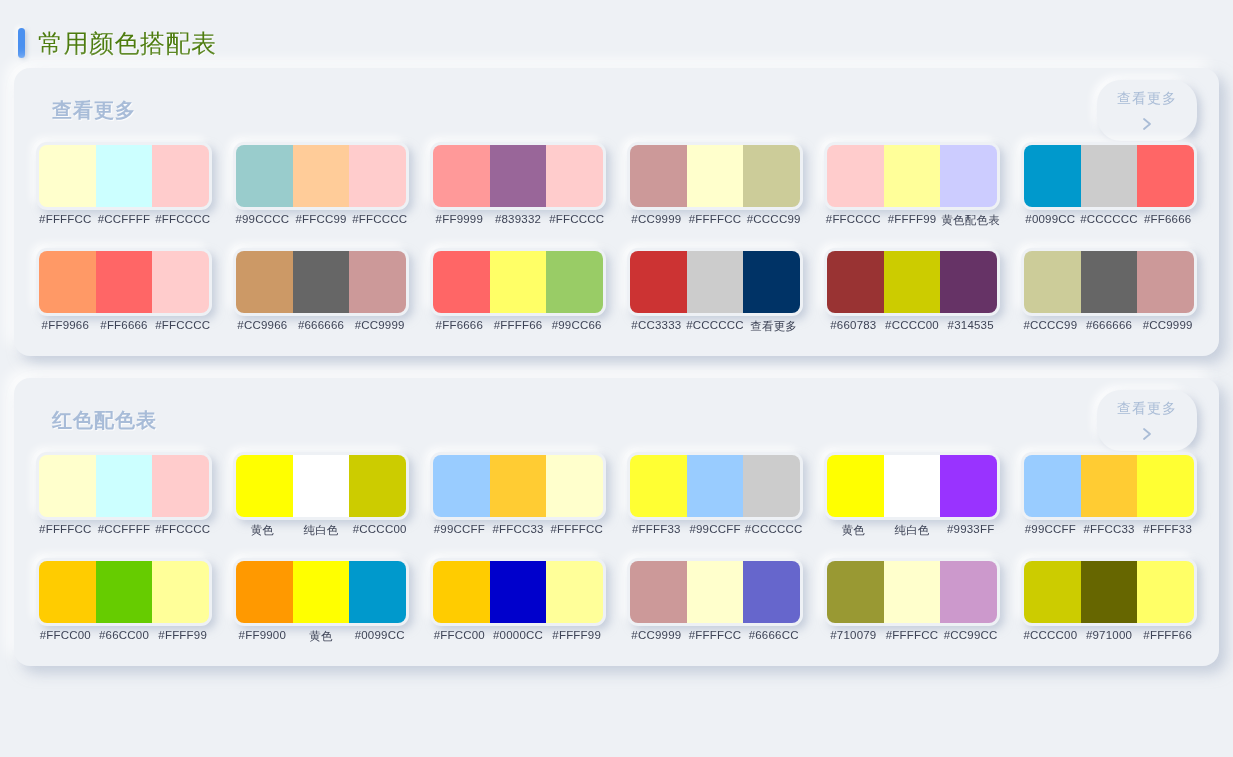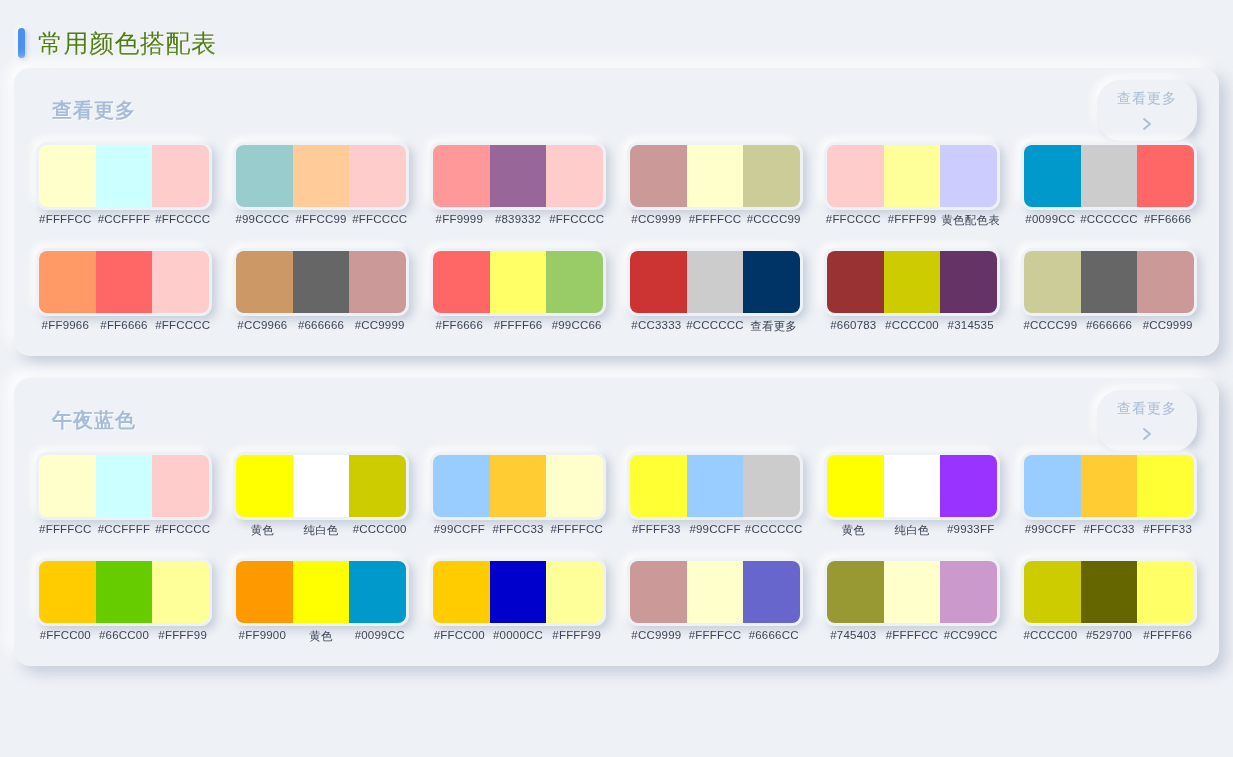--- a/index.html
+++ b/index.html
@@ -301,21 +301,21 @@
             <div class="label-row">
               <div class="swatch-label">#CCCC99</div>
               <div class="swatch-label">#666666</div>
               <div class="swatch-label">#CC9999</div>
             </div>
           </div>
         </div>
       </div>
       <div class="panel">
         <div class="panel-head">
-          <div class="panel-title">午夜蓝色</div>
+          <div class="panel-title">红色配色表</div>
           <button class="more-btn">
             <span class="more-btn-label">查看更多</span>
             <span class="chevron-icon">
               <svg width="11" height="14" viewBox="0 0 11 14">
                 <path d="M2 2 L8 7 L2 12" fill="none" stroke="#a9bcd6" stroke-width="1.8" stroke-linecap="round" stroke-linejoin="round"></path>
               </svg>
             </span>
           </button>
         </div>
         <div class="palette-grid">
@@ -439,34 +439,34 @@
               <div class="swatch-label">#6666CC</div>
             </div>
           </div>
           <div class="palette-card">
             <div class="swatch-row">
               <div class="swatch" style="background-color: rgb(153, 153, 51);"></div>
               <div class="swatch" style="background-color: rgb(255, 255, 204);"></div>
               <div class="swatch" style="background-color: rgb(204, 153, 204);"></div>
             </div>
             <div class="label-row">
-              <div class="swatch-label">#745403</div>
+              <div class="swatch-label">#710079</div>
               <div class="swatch-label">#FFFFCC</div>
               <div class="swatch-label">#CC99CC</div>
             </div>
           </div>
           <div class="palette-card">
             <div class="swatch-row">
               <div class="swatch" style="background-color: rgb(204, 204, 0);"></div>
               <div class="swatch" style="background-color: rgb(102, 102, 0);"></div>
               <div class="swatch" style="background-color: rgb(255, 255, 102);"></div>
             </div>
             <div class="label-row">
               <div class="swatch-label">#CCCC00</div>
-              <div class="swatch-label">#529700</div>
+              <div class="swatch-label">#971000</div>
               <div class="swatch-label">#FFFF66</div>
             </div>
           </div>
         </div>
       </div>
     </div>
 
 </div>
 
 </body></html>

